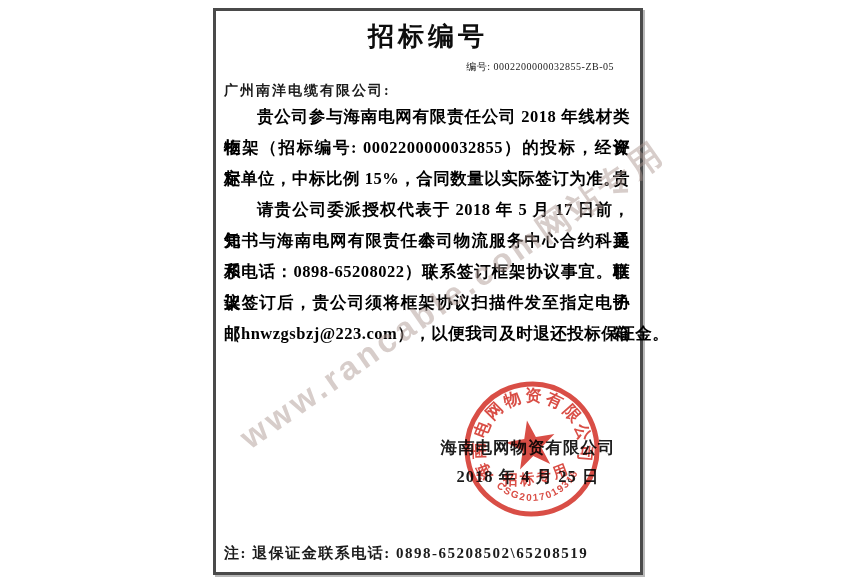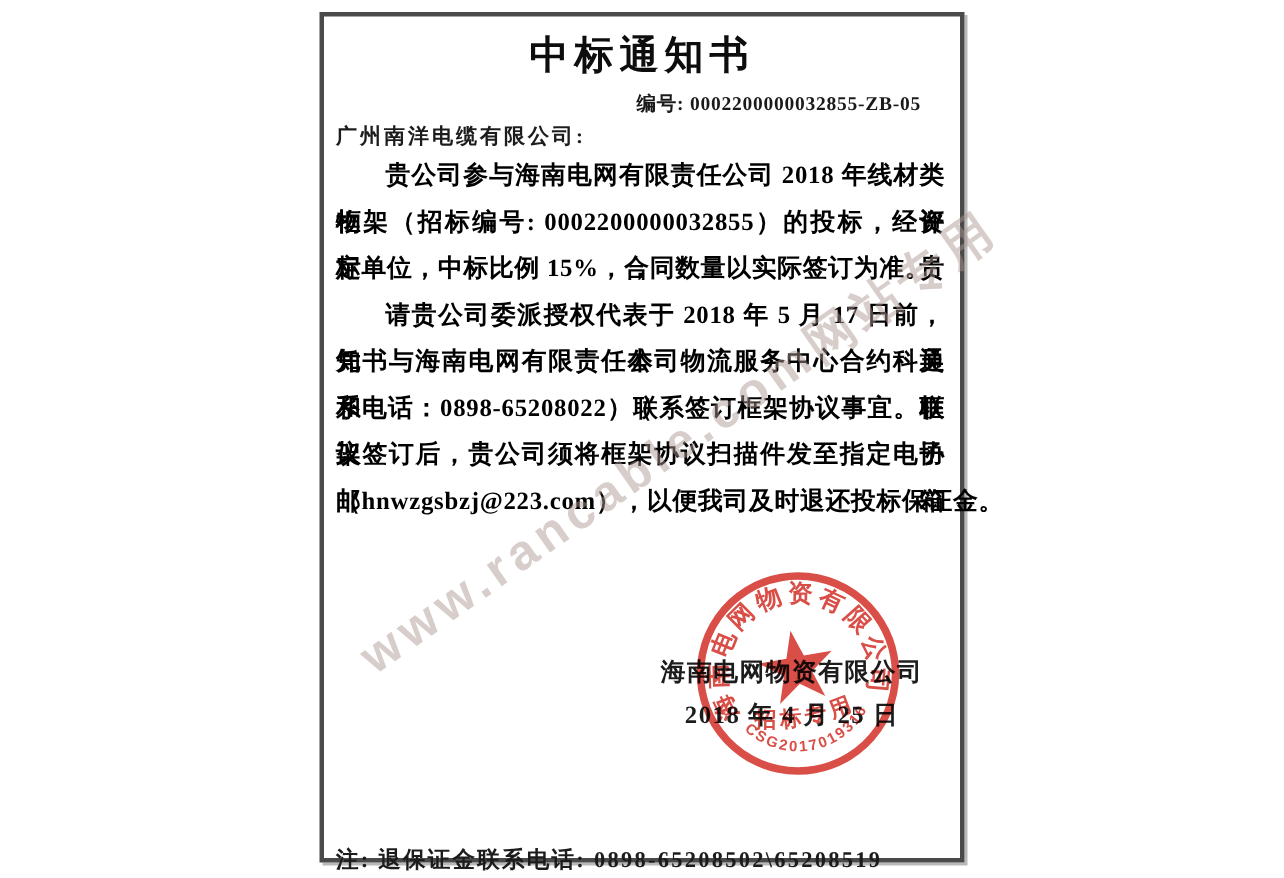--- a/index.html
+++ b/index.html
@@ -19,21 +19,21 @@
     box-shadow:2px 2px 0 #b9b9b9;
   }
   .doc-title {
     position:absolute; top:8px; left:0; right:0;
     text-align:center;
     font-size:26px; font-weight:bold; letter-spacing:4px;
     color:#0d0d0d;
   }
   .doc-no {
     position:absolute; top:49px; right:26px;
-    font-size:13px; font-weight:bold; color:#1a1a1a;
+    font-size:10px; font-weight:normal; color:#1a1a1a;
     letter-spacing:0.5px;
     padding-left:18px;
   }
   .recipient {
     position:absolute; top:71px; left:8px;
     font-size:14px; font-weight:bold; letter-spacing:2px;
   }
   .body-text {
     position:absolute; top:90px; left:8px; width:406px;
   }
@@ -49,21 +49,21 @@
   .signature {
     position:absolute; top:422px; left:222px; width:180px;
     text-align:center; z-index:2;
   }
   .signature .sig-line {
     font-size:16.5px; font-weight:bold; line-height:29px;
     letter-spacing:1px; white-space:nowrap;
   }
   .note {
     position:absolute; top:533px; left:8px;
-    font-size:15px; font-weight:bold; letter-spacing:1.5px;margin-top:20px;
+    font-size:15px; font-weight:bold; letter-spacing:1.5px;
   }
   .watermark {
     position:absolute; left:28px; top:408px;
     transform:rotate(-35deg); transform-origin:0 50%;
     font-family:"Liberation Sans", sans-serif;
     font-size:33px; font-weight:bold; letter-spacing:4px;
     color:rgba(172,150,144,0.48);
     white-space:nowrap; z-index:4; pointer-events:none;
   }
   .stamp {
@@ -71,21 +71,21 @@
     width:170px; height:170px; z-index:6;
     opacity:0.88; mix-blend-mode:multiply;
     pointer-events:none;
   }
 </style>
 </head>
 <body>
 
 <div class="page">
 
-  <div class="doc-title">中标通知书</div>
+  <div class="doc-title">招标编号</div>
 
   <div class="doc-no">编号: 0002200000032855-ZB-05</div>
 
   <div class="recipient">广州南洋电缆有限公司:</div>
 
   <div class="body-text">
     <div class="line full indent">贵公司参与海南电网有限责任公司 2018 年线材类物资</div>
     <div class="line full">框架（招标编号: 0002200000032855）的投标，经评定，贵</div>
     <div class="line">标单位，中标比例 15%，合同数量以实际签订为准。</div>
     <div class="line full indent">请贵公司委派授权代表于 2018 年 5 月 17 日前，凭本通</div>

